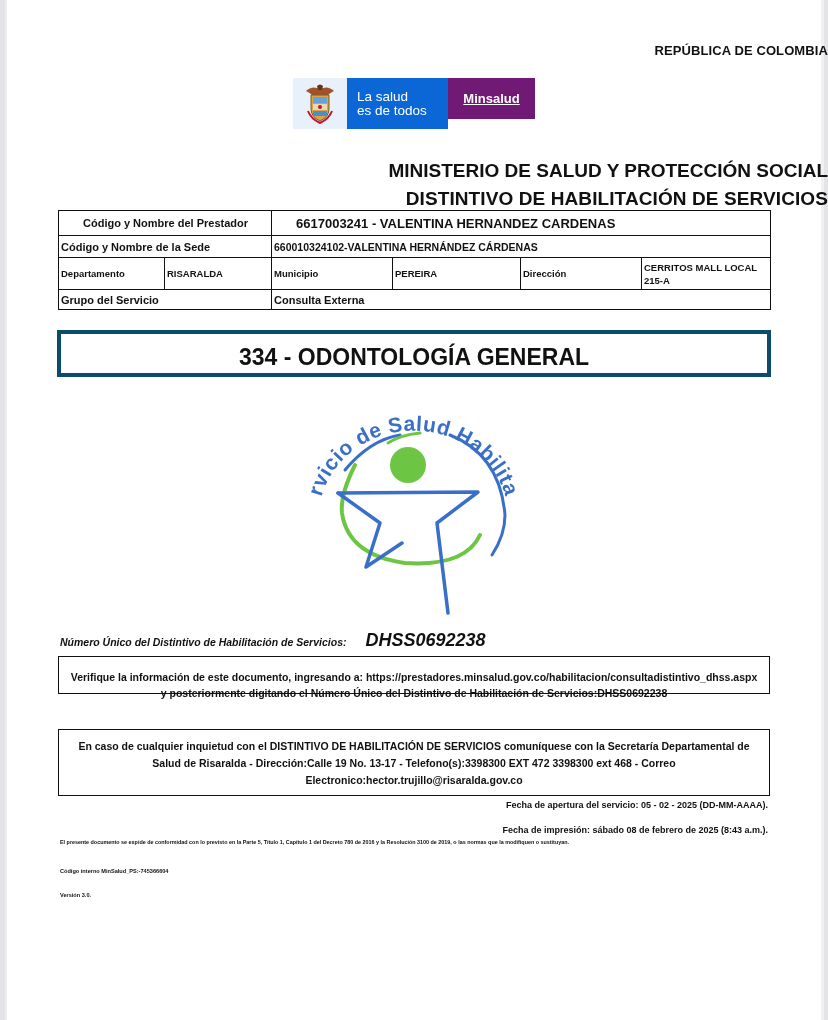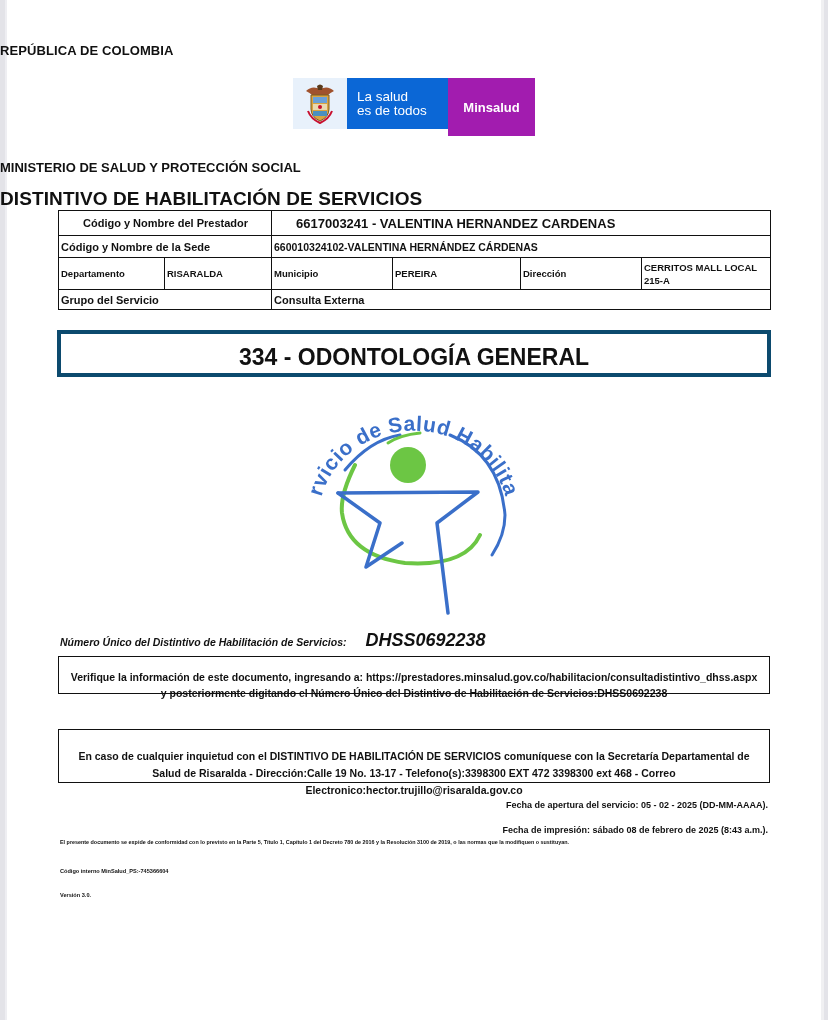--- a/index.html
+++ b/index.html
@@ -3,30 +3,30 @@
 <meta charset="utf-8">
 <style>
   html,body{margin:0;padding:0;}
   body{width:828px;height:1020px;background:#ffffff;position:relative;overflow:hidden;font-family:"Liberation Sans",sans-serif;color:#111;}
   .edge-left{position:absolute;left:0;top:0;width:5px;height:1020px;background:#e3e3e8;}
   .edge-left2{position:absolute;left:5px;top:0;width:2px;height:1020px;background:#eeeef2;}
   .edge-right{position:absolute;right:0;top:0;width:4px;height:1020px;background:#e3e3e8;}
   .edge-right2{position:absolute;right:4px;top:0;width:3px;height:1020px;background:#f0f0f2;}
 
   .abs{position:absolute;}
-  .center{left:0;width:828px;text-align:left;}
+  .center{left:0;width:828px;text-align:right;}
 
   .republica{top:43px;font-size:13px;font-weight:bold;letter-spacing:0.1px;}
 
   .banner{top:78px;left:293px;width:242px;height:51px;display:flex;}
   .banner .crest{width:54px;height:51px;background:#e8f1fb;display:flex;align-items:center;justify-content:center;}
   .banner .slogan{width:101px;height:51px;background:#0b67d6;color:#fff;font-size:13.5px;line-height:14px;display:flex;flex-direction:column;justify-content:center;padding-left:10px;box-sizing:border-box;}
-  .banner .brand{width:87px;height:58px;background:#a21caf;color:#fff;font-size:13px;font-weight:bold;display:flex;align-items:center;justify-content:center;}
+  .banner .brand{width:87px;height:41px;background:#701a75;color:#fff;font-size:13px;font-weight:bold;display:flex;align-items:center;justify-content:center;text-decoration:underline;}
 
-  .ministerio{top:160px;font-size:13px;font-weight:bold;}
+  .ministerio{top:160px;font-size:19px;font-weight:bold;}
   .doc-title{top:188px;font-size:19px;font-weight:bold;letter-spacing:0.1px;}
 
   table.info{position:absolute;left:58px;top:210px;width:712px;border-collapse:collapse;table-layout:fixed;}
   table.info td{border:1.5px solid #111;padding:0 2px;font-weight:bold;vertical-align:middle;}
   table.info tr.r1 td{height:24px;padding-left:24px;}
   table.info tr.r2 td{height:21px;}
   table.info tr.r3 td{height:31px;font-size:9.5px;}
   table.info tr.r4 td{height:19px;}
   .lbl{font-size:11px;}
   .val-big{font-size:13px;}
@@ -37,21 +37,21 @@
   .service-box span{font-size:23px;font-weight:bold;margin-top:8px;}
 
   .logo{position:absolute;left:300px;top:395px;width:230px;height:225px;}
 
   .numero{position:absolute;left:60px;top:630px;display:flex;align-items:baseline;gap:16px;}
   .numero .lbl2{font-size:10.5px;font-weight:bold;font-style:italic;}
   .numero .code{font-size:18px;font-weight:bold;font-style:italic;margin-left:3px;}
 
   .box{position:absolute;left:58px;width:712px;box-sizing:border-box;border:1.2px solid #111;text-align:center;font-weight:bold;font-size:10.5px;}
   .verify{top:656px;height:38px;padding-top:12px;line-height:16px;}
-  .contact{top:729px;height:54px;padding-top:18px;line-height:17px;}
+  .contact{top:729px;height:67px;padding-top:8px;line-height:17px;}
 
   .fecha{position:absolute;right:60px;font-size:9px;font-weight:bold;text-align:right;}
   .f1{top:800px;}
   .f2{top:825px;}
   .legal{position:absolute;left:60px;top:839px;font-size:5.4px;font-weight:bold;}
   .codigo{position:absolute;left:60px;top:868px;font-size:5.6px;font-weight:bold;}
   .version{position:absolute;left:60px;top:892px;font-size:5.6px;font-weight:bold;}
 </style>
 </head>
 <body>

